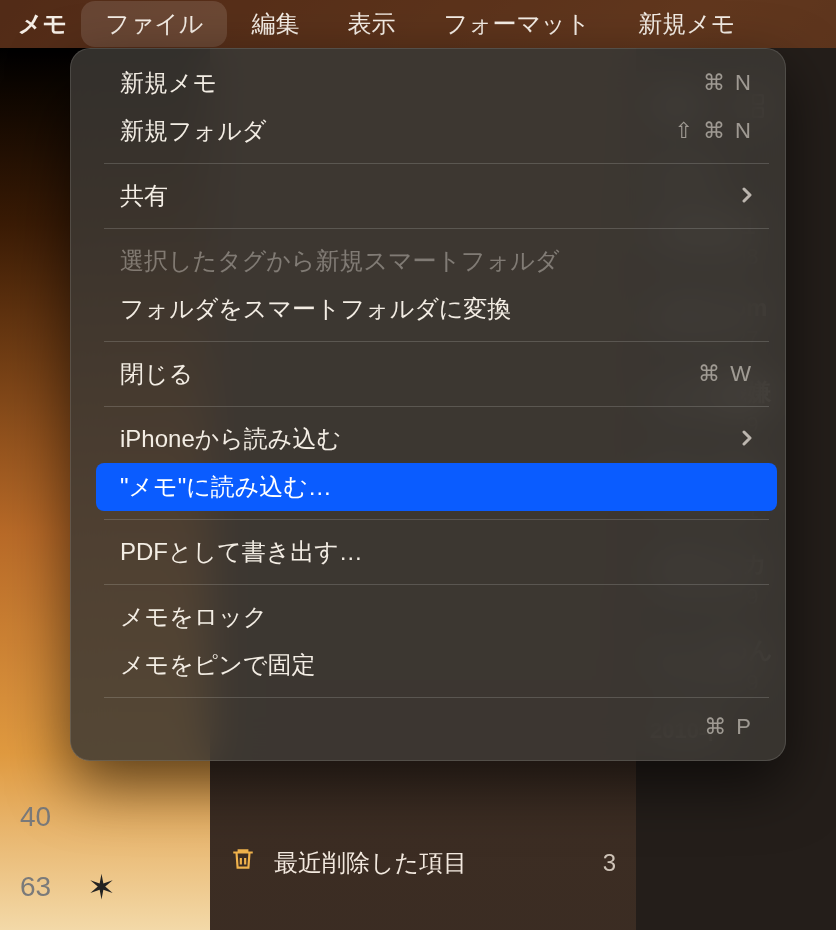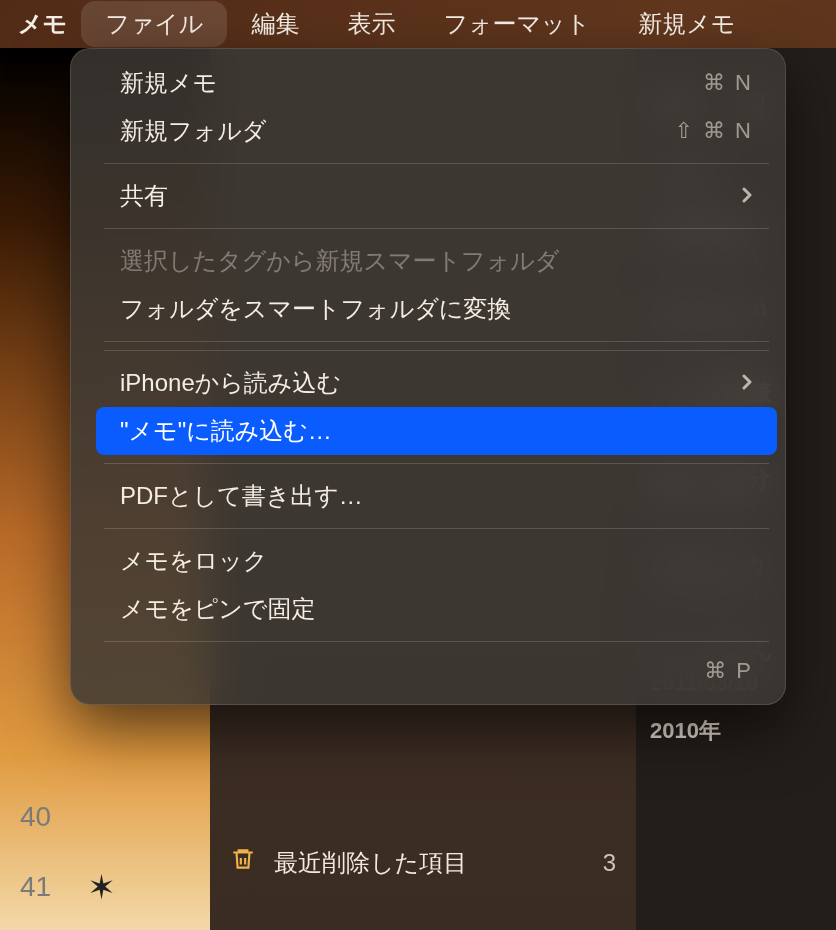--- a/index.html
+++ b/index.html
@@ -118,21 +118,21 @@
   <div class="mitem">編集</div>
   <div class="mitem">表示</div>
   <div class="mitem">フォーマット</div>
   <div class="mitem">新規メモ</div>
 </div>
 
 <div class="content">
   <div class="left-strip">
     <div class="n">40</div>
     <div class="n">
-      <span>41</span>
+      <span>63</span>
       <span class="star">✶</span>
     </div>
   </div>
 
   <div class="mid">
     <div class="folder-row">
       <span class="trash-icon">
         <svg width="26" height="28" viewBox="0 0 24 24" fill="none" stroke="currentColor" stroke-width="2">
           <path d="M3 6h18M8 6V4h8v2M6 6l1 14h10l1-14M10 11v6M14 11v6"></path>
         </svg>
@@ -216,20 +216,24 @@
   <div class="dd-sep"></div>
 
   <div class="dd-item disabled">
     <span>選択したタグから新規スマートフォルダ</span>
   </div>
   <div class="dd-item">
     <span>フォルダをスマートフォルダに変換</span>
   </div>
   <div class="dd-sep"></div>
 
+  <div class="dd-item">
+    <span>閉じる</span>
+    <span class="shortcut">⌘ W</span>
+  </div>
   <div class="dd-sep"></div>
 
   <div class="dd-item">
     <span>iPhoneから読み込む</span>
     <span class="chevron">
       <svg width="12" height="18" viewBox="0 0 12 18" fill="none" stroke="currentColor" stroke-width="3" stroke-linecap="round" stroke-linejoin="round">
           <path d="M3 3l6 6-6 6"></path>
         </svg>
     </span>
   </div>

